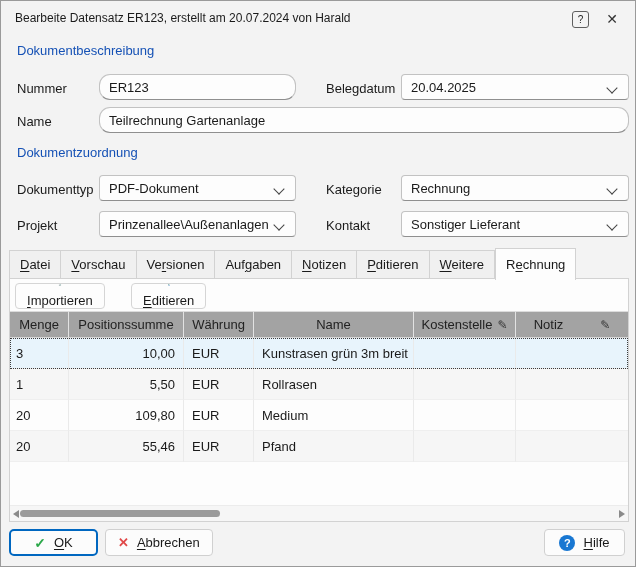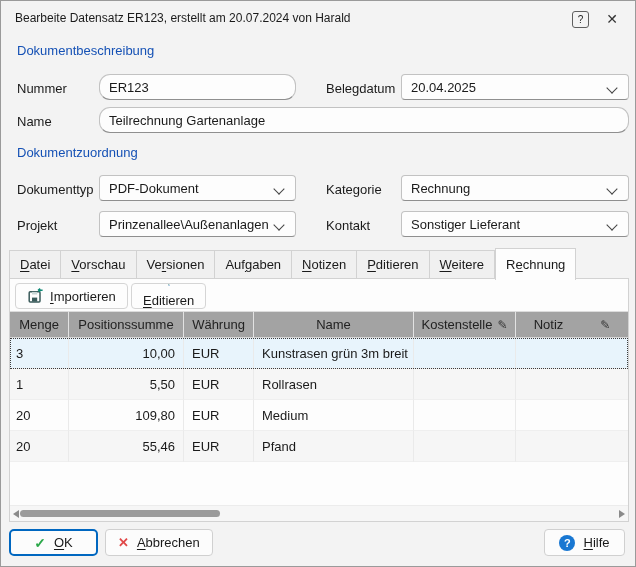--- a/index.html
+++ b/index.html
@@ -150,21 +150,21 @@
     <div class="tab">
         <span><span></span><span class="u">W</span><span>eitere</span></span>
       </div>
     <div class="tab active">
         <span><span>R</span><span class="u">e</span><span>chnung</span></span>
       </div>
   </div>
 
   <div class="panel">
 
-    <div class="tool-btn" style="left:5px;">
+    <div class="tool-btn" style="left:5px;flex-direction:column;">
       <svg width="16" height="16" viewBox="0 0 16 16">
         <rect x="2.2" y="3.7" width="10.8" height="10.2" rx="1" fill="none" stroke="#3a5b5b" stroke-width="1.5"></rect>
         <rect x="5" y="9.6" width="5.2" height="4" fill="#3a5b5b"></rect>
         <rect x="5" y="3.9" width="5.2" height="2.6" fill="#c9d6d6"></rect>
         <path d="M15.6 2.2 H11 M11 2.2 L13.2 0.6 M11 2.2 L13.2 3.8" stroke="#0e8a76" stroke-width="1.4" fill="none"></path>
       </svg>
       <span><span></span><span class="u">I</span><span>mportieren</span></span>
     </div>
 
     <div class="tool-btn" style="left:121px;flex-direction:column;">

